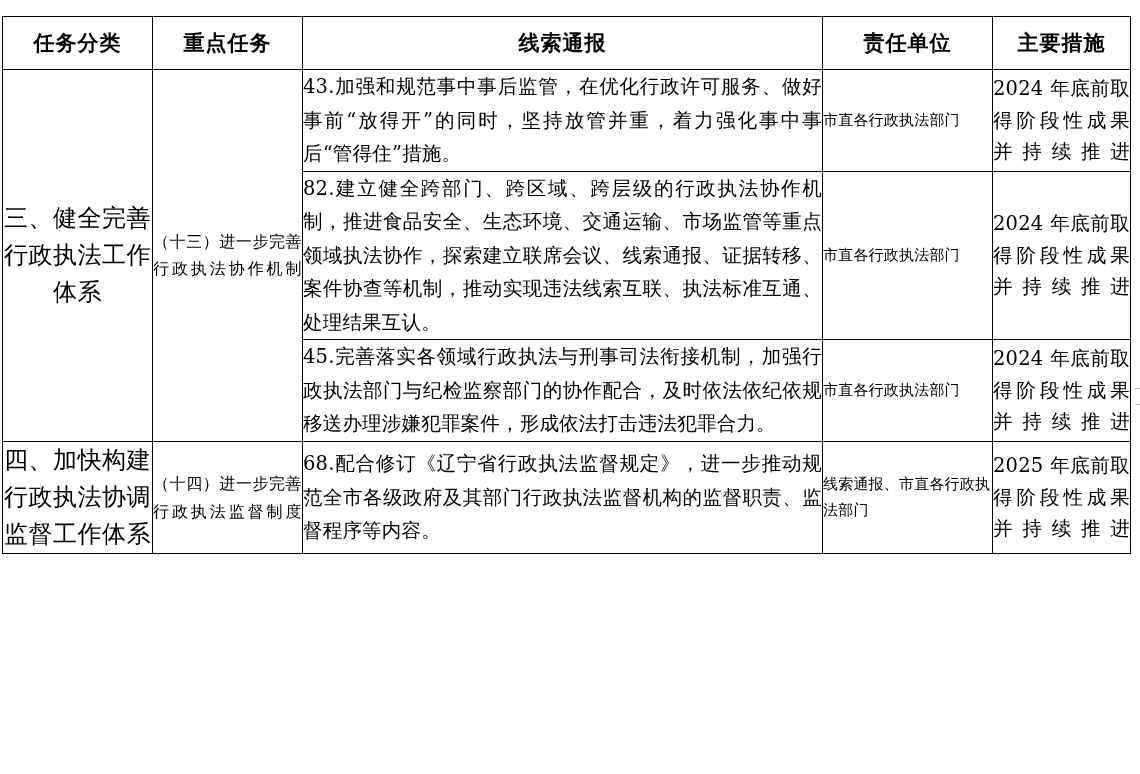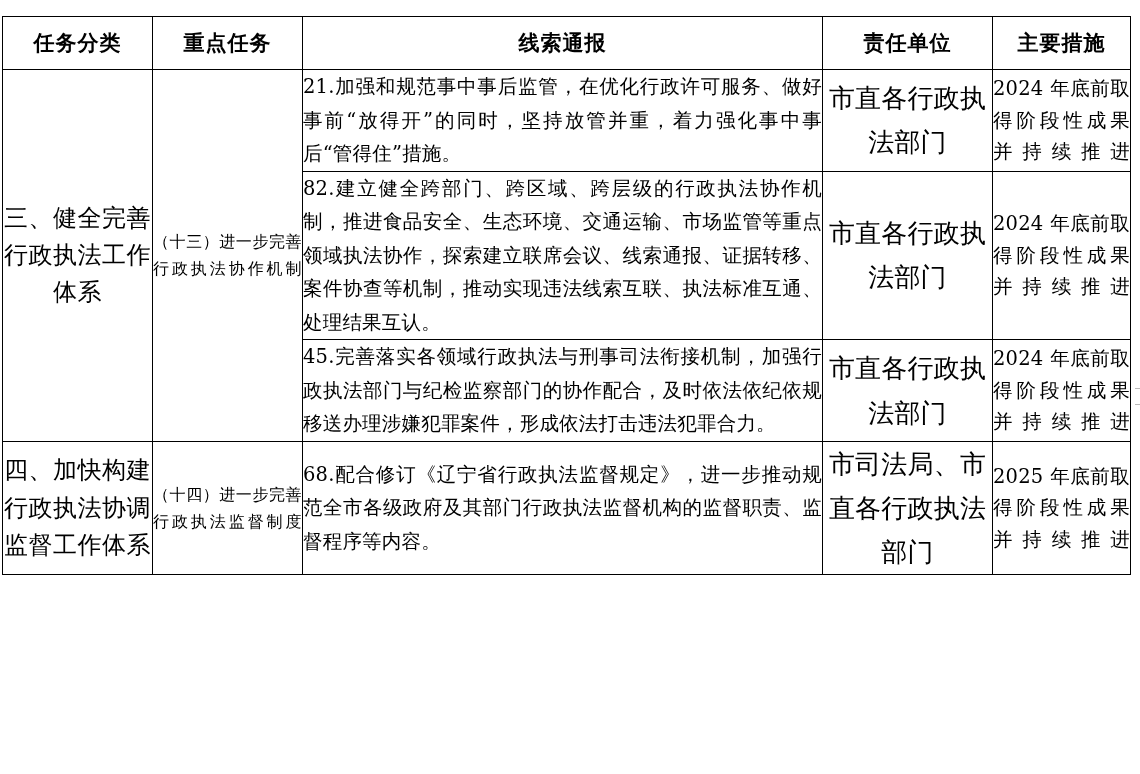--- a/index.html
+++ b/index.html
@@ -65,22 +65,22 @@
   }
   .cell-measure {
     text-align: justify;
     text-align-last: left;
     font-size: 19.5px;
     line-height: 1.72;
     padding: 10px 12px;
     letter-spacing: 0.2px;
   }
   .cell-unit {
-    text-align: center;
-    font-size: 26px;
+    text-align: left;
+    font-size: 15px;
     line-height: 1.7;
     padding: 8px 10px;
     letter-spacing: 0.2px;
   }
   .cell-time {
     text-align: justify;
     text-align-last: justify;
     font-size: 19.5px;
     line-height: 1.62;
     padding: 8px 10px;
@@ -118,42 +118,42 @@
         <th>线索通报</th>
         <th>责任单位</th>
         <th>主要措施</th>
       </tr>
     </thead>
     <tbody>
 
       <tr>
         <td class="cell-cat" rowspan="3">三、健全完善行政执法工作体系</td>
         <td class="cell-key" rowspan="3">（十三）进一步完善行政执法协作机制</td>
-        <td class="cell-measure">21.加强和规范事中事后监管，在优化行政许可服务、做好事前“放得开”的同时，坚持放管并重，着力强化事中事后“管得住”措施。</td>
+        <td class="cell-measure">43.加强和规范事中事后监管，在优化行政许可服务、做好事前“放得开”的同时，坚持放管并重，着力强化事中事后“管得住”措施。</td>
         <td class="cell-unit">市直各行政执法部门</td>
         <td class="cell-time">2024 年底前取得阶段性成果并持续推进</td>
       </tr>
 
       <tr>
         <td class="cell-measure">82.建立健全跨部门、跨区域、跨层级的行政执法协作机制，推进食品安全、生态环境、交通运输、市场监管等重点领域执法协作，探索建立联席会议、线索通报、证据转移、案件协查等机制，推动实现违法线索互联、执法标准互通、处理结果互认。</td>
         <td class="cell-unit">市直各行政执法部门</td>
         <td class="cell-time">2024 年底前取得阶段性成果并持续推进</td>
       </tr>
 
       <tr>
         <td class="cell-measure">45.完善落实各领域行政执法与刑事司法衔接机制，加强行政执法部门与纪检监察部门的协作配合，及时依法依纪依规移送办理涉嫌犯罪案件，形成依法打击违法犯罪合力。</td>
         <td class="cell-unit">市直各行政执法部门</td>
         <td class="cell-time">2024 年底前取得阶段性成果并持续推进</td>
       </tr>
 
       <tr>
         <td class="cell-cat">四、加快构建行政执法协调监督工作体系</td>
         <td class="cell-key">（十四）进一步完善行政执法监督制度</td>
         <td class="cell-measure">68.配合修订《辽宁省行政执法监督规定》，进一步推动规范全市各级政府及其部门行政执法监督机构的监督职责、监督程序等内容。</td>
-        <td class="cell-unit">市司法局、市直各行政执法部门</td>
+        <td class="cell-unit">线索通报、市直各行政执法部门</td>
         <td class="cell-time">2025 年底前取得阶段性成果并持续推进</td>
       </tr>
 
     </tbody>
   </table>
 
   <div class="edge-tick t1"></div>
   <div class="edge-tick t2"></div>
 
 </div>

